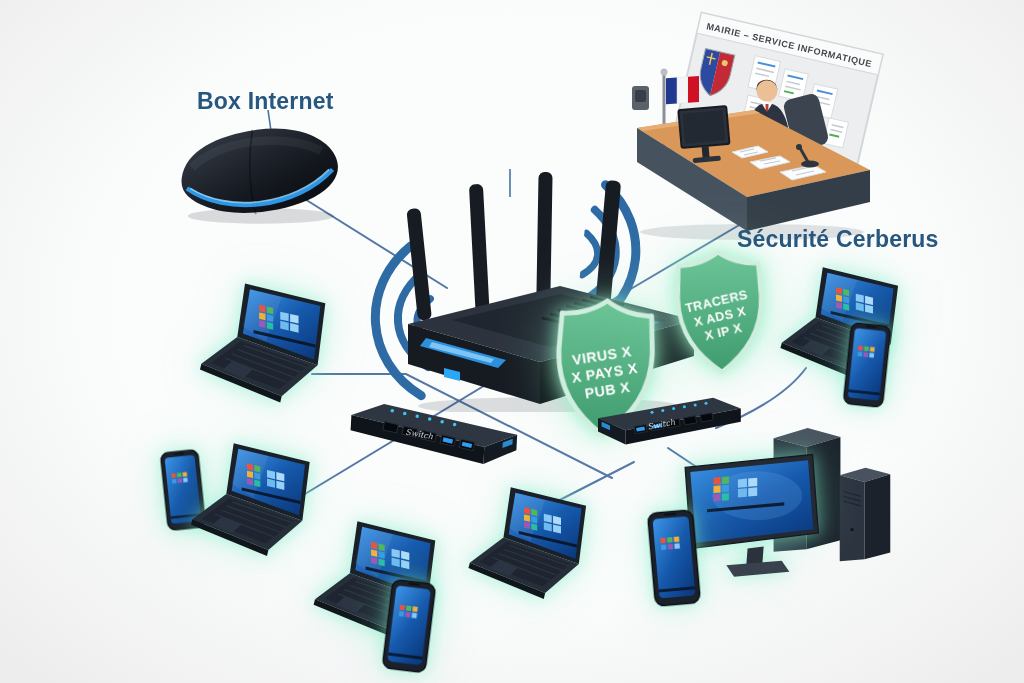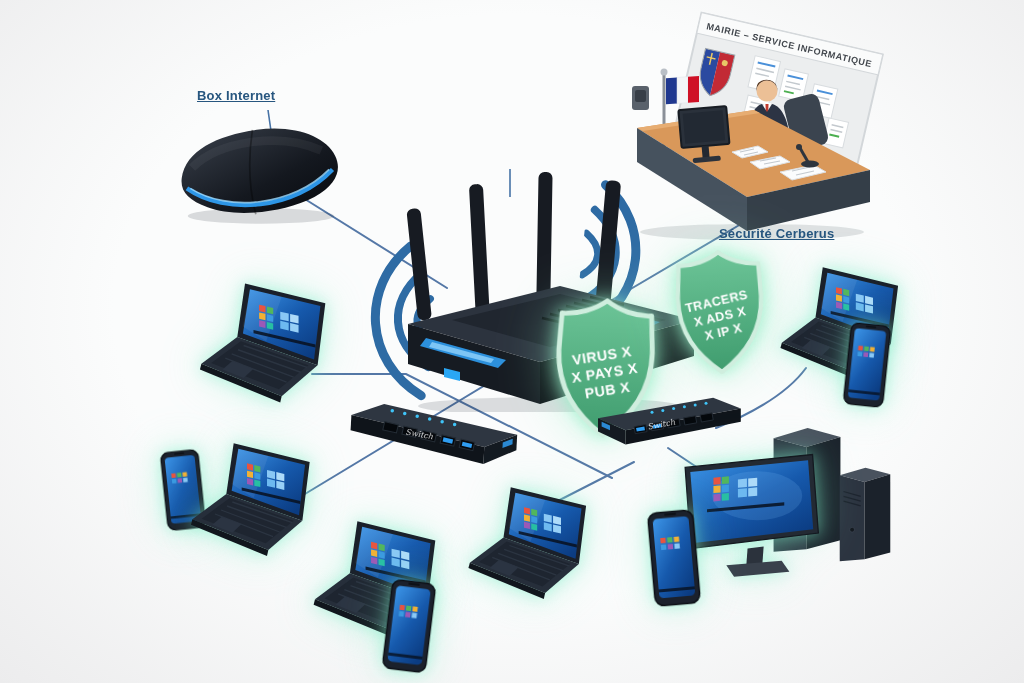--- a/index.html
+++ b/index.html
@@ -1,19 +1,19 @@
 <!DOCTYPE html>
 <html><head>
 <meta charset="utf-8">
 <style>
   html,body{margin:0;padding:0;background:#ffffff;}
   #stage{position:relative;width:1024px;height:683px;overflow:hidden;
          background:radial-gradient(ellipse at 50% 45%, #fbfcfc 55%, #ececed 100%);
          font-family:"Liberation Sans", sans-serif;}
-  .lbl{position:absolute;color:#27567f;font-weight:bold;font-size:13px;letter-spacing:.2px;z-index:7;white-space:nowrap;text-decoration:underline;}
+  .lbl{position:absolute;color:#27567f;font-weight:bold;font-size:23px;letter-spacing:.2px;z-index:7;white-space:nowrap;}
   svg.layer{position:absolute;}
   .z0{z-index:0}.z1{z-index:1}.z3{z-index:3}.z4{z-index:4}
   .glow{filter:drop-shadow(0 0 8px rgba(126,236,198,.55)) drop-shadow(0 0 20px rgba(126,236,198,.32));}
   .shieldGlow{filter:drop-shadow(0 0 9px rgba(150,240,200,.9)) drop-shadow(0 0 26px rgba(150,240,200,.45));}
   .logoTxt{position:absolute;color:rgba(255,255,255,.78);font-style:italic;
            font-family:"DejaVu Serif", serif;font-size:8px;z-index:5;white-space:nowrap;}
 </style>
 </head>
 <body>
 
@@ -336,15 +336,15 @@
       <use href="#sym-monitor"></use>
     </svg>
   <svg class="layer z4 glow" viewBox="0 0 64 128" width="48" height="100" style="left:650px;top:508px;transform:rotate(-5deg)">
       <use href="#sym-phone"></use>
     </svg>
 
   <span class="logoTxt" style="left:406px;top:430px;transform:rotate(10deg)">Switch</span>
   <span class="logoTxt" style="left:648px;top:420px;transform:rotate(-11deg)">Switch</span>
 
   <div class="lbl" style="left:197px;top:88px">Box Internet</div>
-  <div class="lbl" style="left:719px;top:226px">Sécurité Cerberus</div>
+  <div class="lbl" style="left:737px;top:226px">Sécurité Cerberus</div>
 
 </div>
 
 </body></html>

